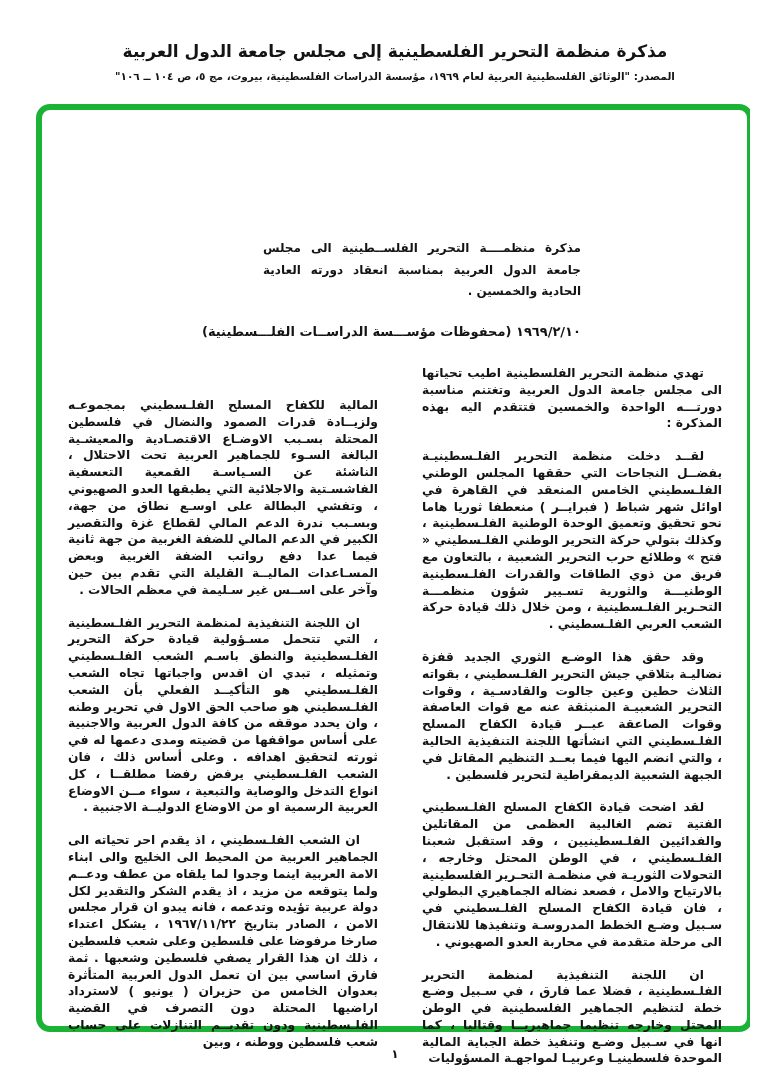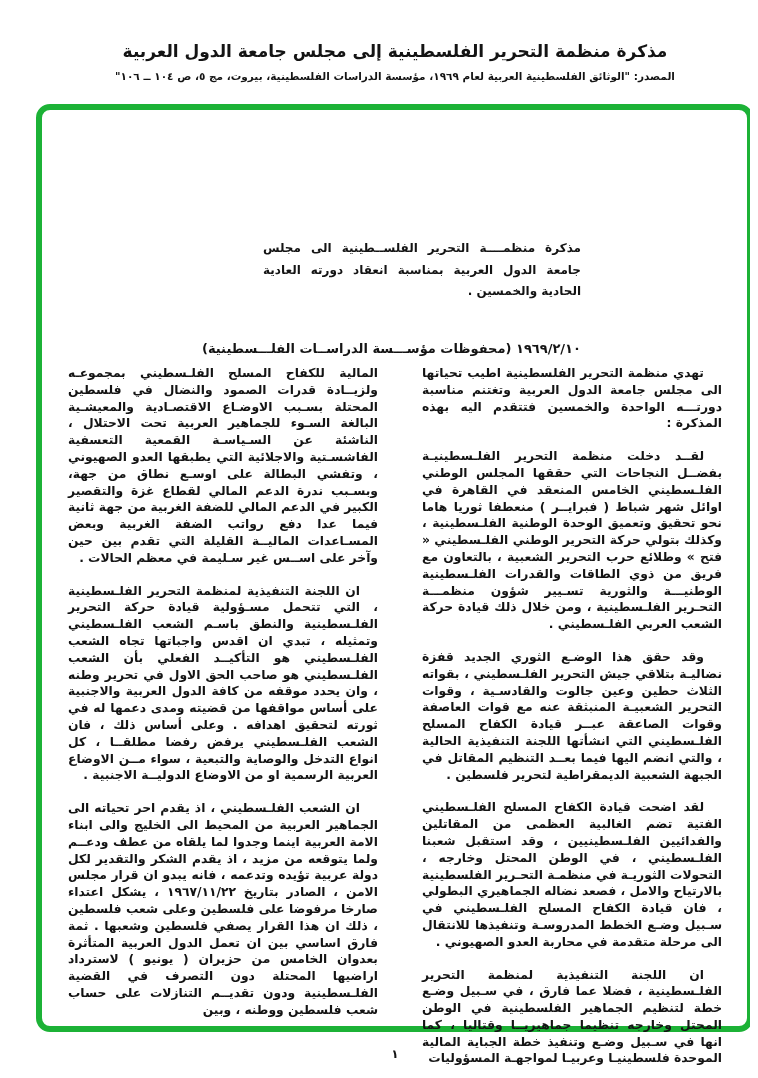--- a/index.html
+++ b/index.html
@@ -32,37 +32,37 @@
   .doc-heading-block {
     position:absolute; top:112px; right:150px; width:350px;
     direction:rtl;
   }
   .doc-heading {
     font-size:12px; font-weight:bold;
     line-height:21.5px;
     text-align:justify;
   }
   .doc-date {
-    margin-top:22px;
+    margin-top:5px;
     font-size:13px; font-weight:bold;
     text-align:left;
     white-space:nowrap;
   }
   .col {
     position:absolute;
     direction:rtl;
     font-size:12.3px; font-weight:bold;
     line-height:16.8px;
     text-align:justify;
     text-justify:inter-word;
   }
   .col-right { top:239px; right:9px;  width:332px;margin-left:37px; }
   .col-left  { top:239px; left:10px;  width:342px; }
   .col p { text-indent:18px; margin:0; }
-  .col p.no-indent { text-indent:0; }
+  .col p.no-indent { text-indent:0;margin-top:32px; }
   .page-number {
     position:absolute; top:1023px; left:0; width:100%;
     text-align:center; font-size:12px; font-weight:bold;
   }
 </style>
 </head>
 <body>
 
 <div class="page">
 

